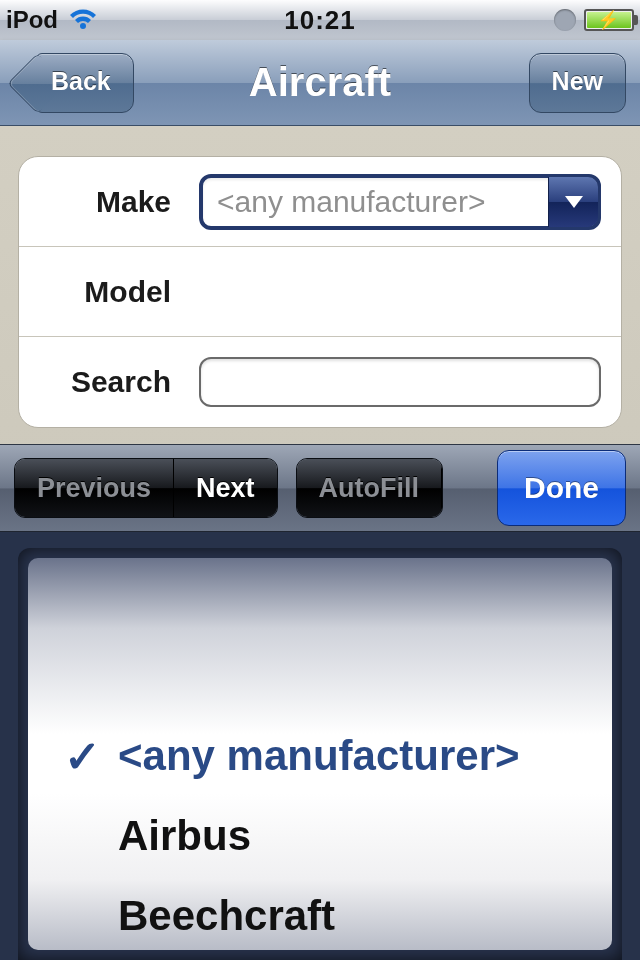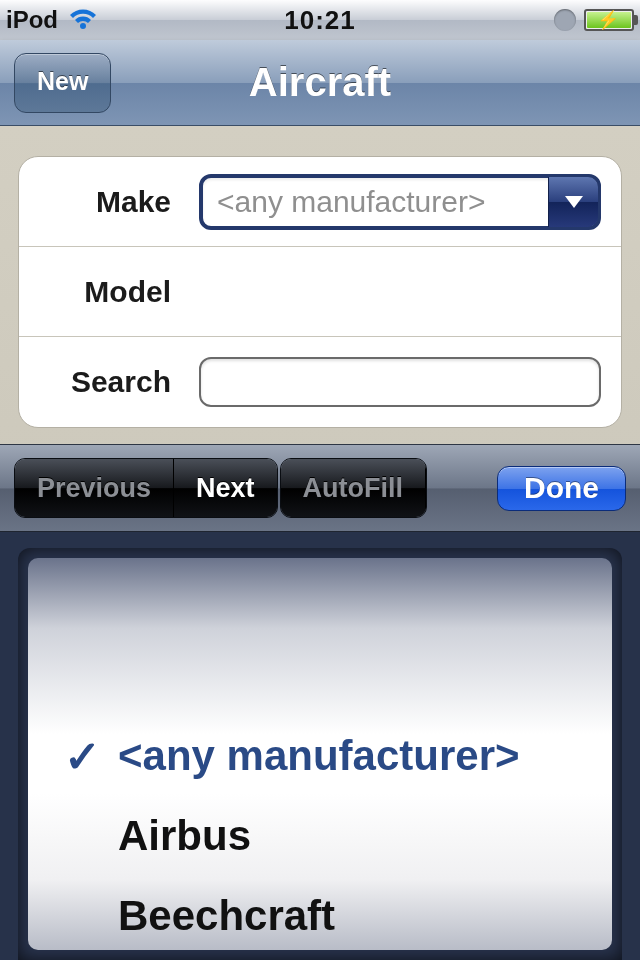--- a/index.html
+++ b/index.html
@@ -34,26 +34,26 @@
 .select { flex:1; height:56px; border-radius:12px; position:relative; display:flex; align-items:center; padding:0 60px 0 14px; font-size:30px; }
 .select-active { border:4px solid #24386b; color:#8f8f8f; background:#fff; box-shadow:inset 0 2px 3px rgba(0,0,0,.08); }
 .select-plain  { border:2px solid #5a5a5a; color:#8f8f8f; background:linear-gradient(#fdfdfd,#e3e3e3); box-shadow:inset 0 1px 0 #fff; }
 .select-cap { position:absolute; right:0; top:0; bottom:0; width:50px; border-radius:0 10px 10px 0; display:flex; align-items:center; justify-content:center; }
 .select-active .select-cap { right:-1px; top:-1px; bottom:-1px; background:linear-gradient(#5e76b0,#2a3f7d 50%,#13245a 51%,#27397a); border-left:1px solid #12204a; }
 .select-plain  .select-cap { background:linear-gradient(#8f8f8f,#5a5a5a 50%,#3f3f3f 51%,#555); }
 .tri-down { width:0; height:0; border-left:9px solid transparent; border-right:9px solid transparent; border-top:12px solid #fff; }
 .text-input { flex:1; height:50px; border:2px solid #6a6a6a; border-radius:12px; background:#fff; box-shadow:inset 0 2px 3px rgba(0,0,0,.12); }
 
 
-.assist-bar { position:absolute; top:444px; left:0; right:0; height:88px; background:linear-gradient(#9ea7b6,#6c7688 50%,#565f70 51%,#6a7486); border-top:1px solid #2e3644; border-bottom:1px solid #1f2530; display:flex; align-items:center; padding:0 14px; gap:2px; }
+.assist-bar { position:absolute; top:444px; left:0; right:0; height:88px; background:linear-gradient(#9ea7b6,#6c7688 50%,#565f70 51%,#6a7486); border-top:1px solid #2e3644; border-bottom:1px solid #1f2530; display:flex; align-items:center; padding:0 14px; gap:18px; }
 .seg { display:flex; height:60px; border:1px solid #0a0d12; border-radius:11px; overflow:hidden; }
 .seg-btn { padding:0 22px; display:flex; align-items:center; font-size:27px; font-weight:bold; background:linear-gradient(#4a4f58,#17191d 50%,#000 51%,#101216); color:#8c8f95; text-shadow:0 -1px 0 #000; }
 .seg-btn.active { color:#fff; }
 .seg-btn:first-child { border-right:1px solid #000; }
-.done-btn { margin-left:auto; height:45px; padding:0 26px; font-size:30px; font-weight:bold; color:#fff; text-shadow:0 -1px 0 rgba(0,0,0,.4); background:linear-gradient(#7da2ef,#3e74e6 50%,#1453dc 51%,#2a68ea); border:1px solid #0b2c7a; border-radius:12px; box-shadow:inset 0 1px 0 rgba(255,255,255,.45); display:flex; align-items:center; }
+.done-btn { margin-left:auto; height:76px; padding:0 26px; font-size:30px; font-weight:bold; color:#fff; text-shadow:0 -1px 0 rgba(0,0,0,.4); background:linear-gradient(#7da2ef,#3e74e6 50%,#1453dc 51%,#2a68ea); border:1px solid #0b2c7a; border-radius:12px; box-shadow:inset 0 1px 0 rgba(255,255,255,.45); display:flex; align-items:center; }
 
 
 .picker-zone { position:absolute; left:0; right:0; top:532px; bottom:0; background:#27324a; padding:16px 18px 0; }
 .picker-frame { position:relative; width:100%; height:100%; border-radius:12px 12px 0 0; background:#29344e; box-shadow:inset 0 0 18px rgba(0,0,0,.7); padding:10px; }
 .picker-wheel { position:absolute; inset:10px; border-radius:10px; background:linear-gradient(#6a738b 0%,#cfd2da 18%,#ffffff 45%,#ffffff 60%,#f0f0f2 82%,#b8bcc7 100%); overflow:hidden; }
 .picker-list { position:absolute; left:0; right:0; top:158px; }
 .picker-item { height:80px; display:flex; align-items:center; padding-left:90px; font-size:42px; font-weight:bold; color:#111; position:relative; }
 .picker-item.selected { color:#2a4a86; }
 .checkmark { position:absolute; left:36px; font-size:44px; color:#2a4a86; }
 </style>
@@ -74,20 +74,23 @@
     <div class="status-time">10:21</div>
     <div class="status-right">
       <span class="clock-ind"></span>
       <span class="batt">
           <span class="batt-fill">⚡</span>
         </span>
     </div>
   </div>
 
   <div class="nav-bar">
+    <div class="nav-btn nav-back">
+        <span>Back</span>
+      </div>
     <div class="nav-title">Aircraft</div>
     <div class="nav-btn">
         <span>New</span>
       </div>
   </div>
 
   <div class="page-bg"></div>
 
   <div class="form-card">
     <div class="form-row">

